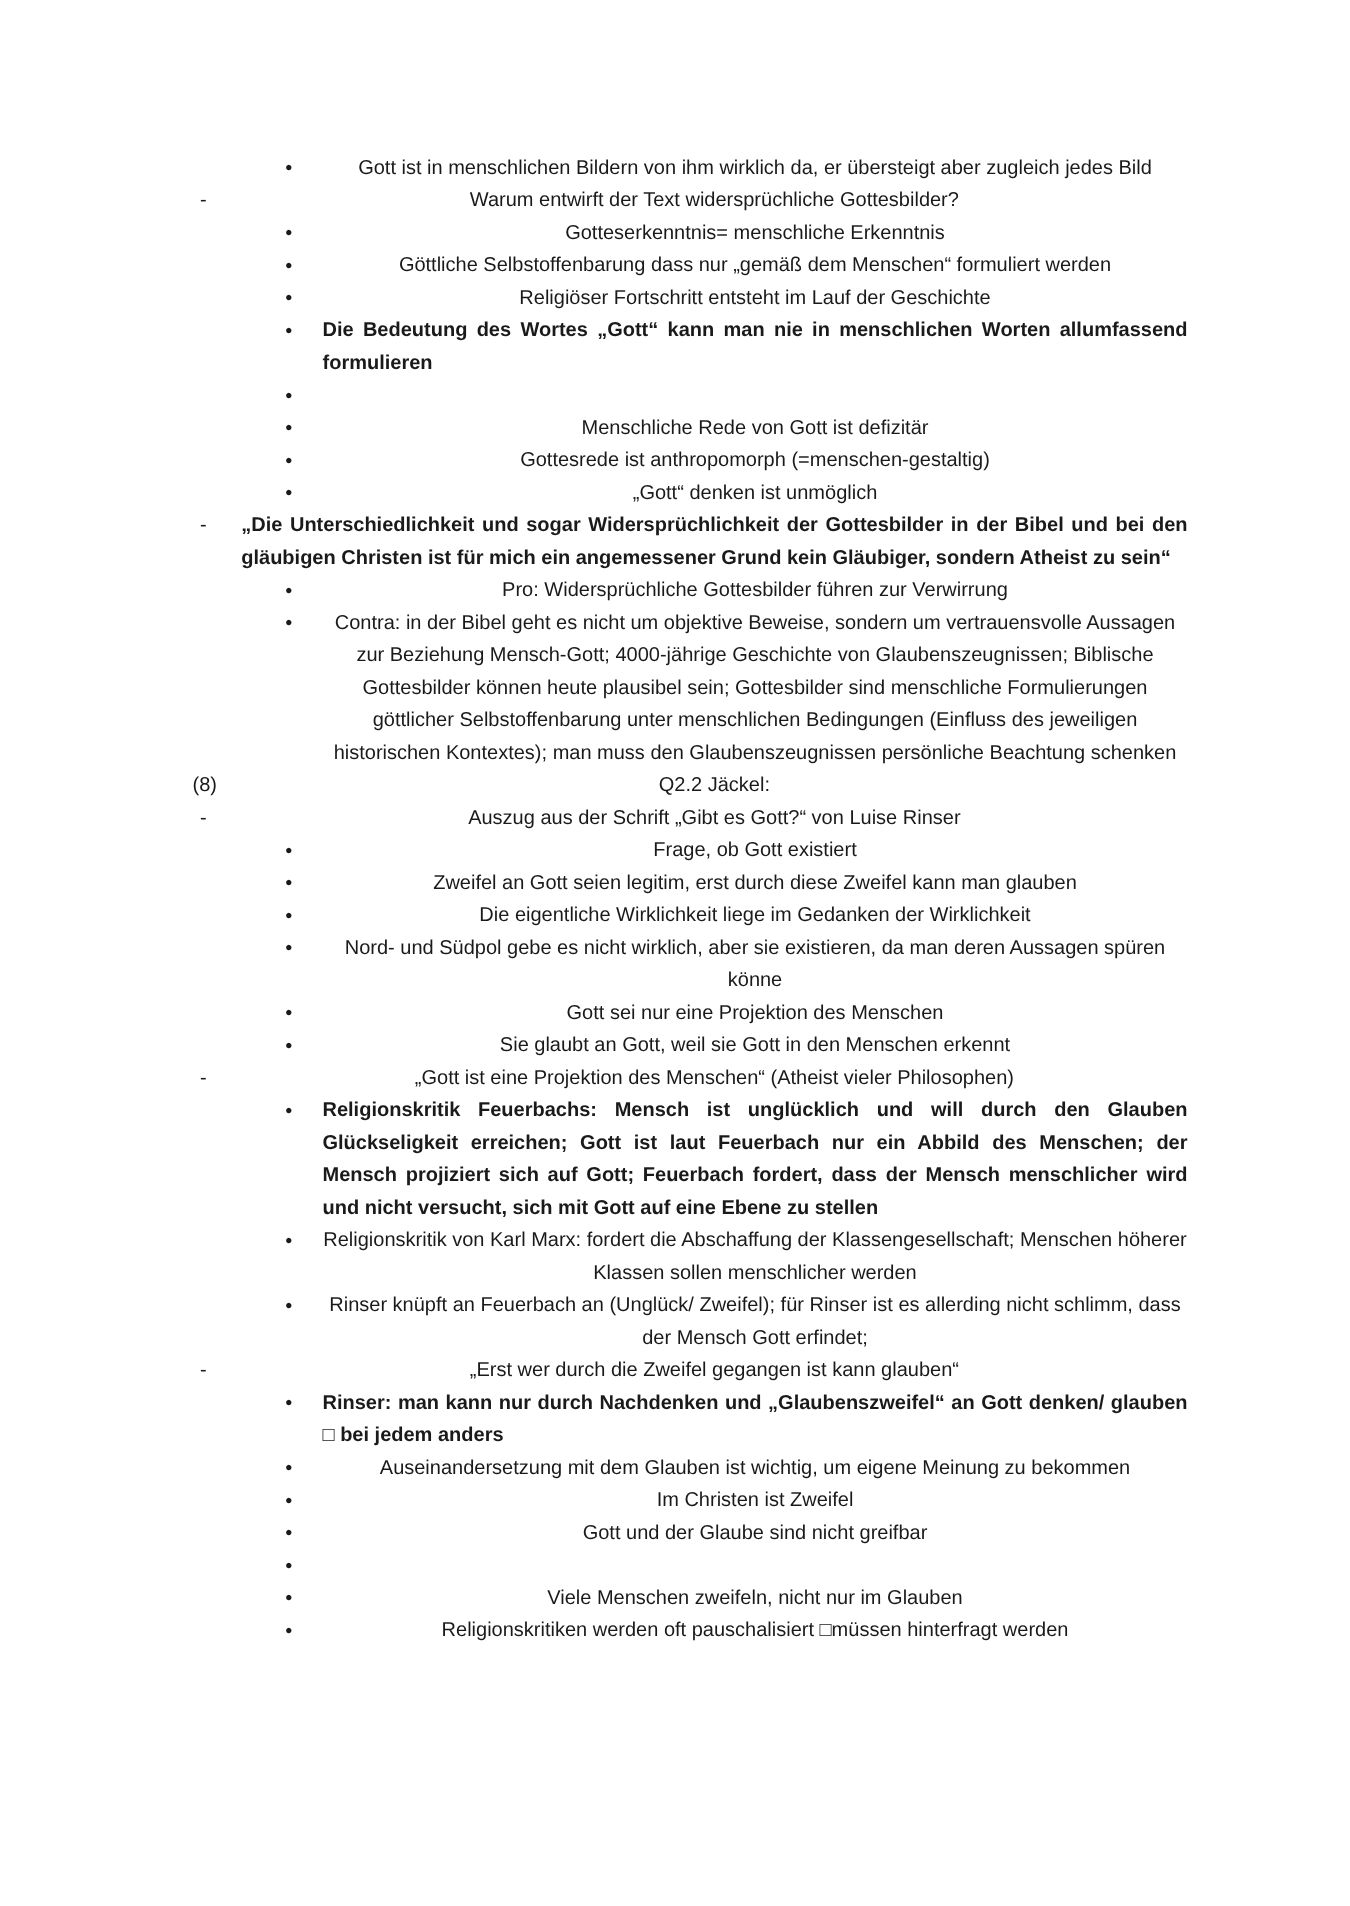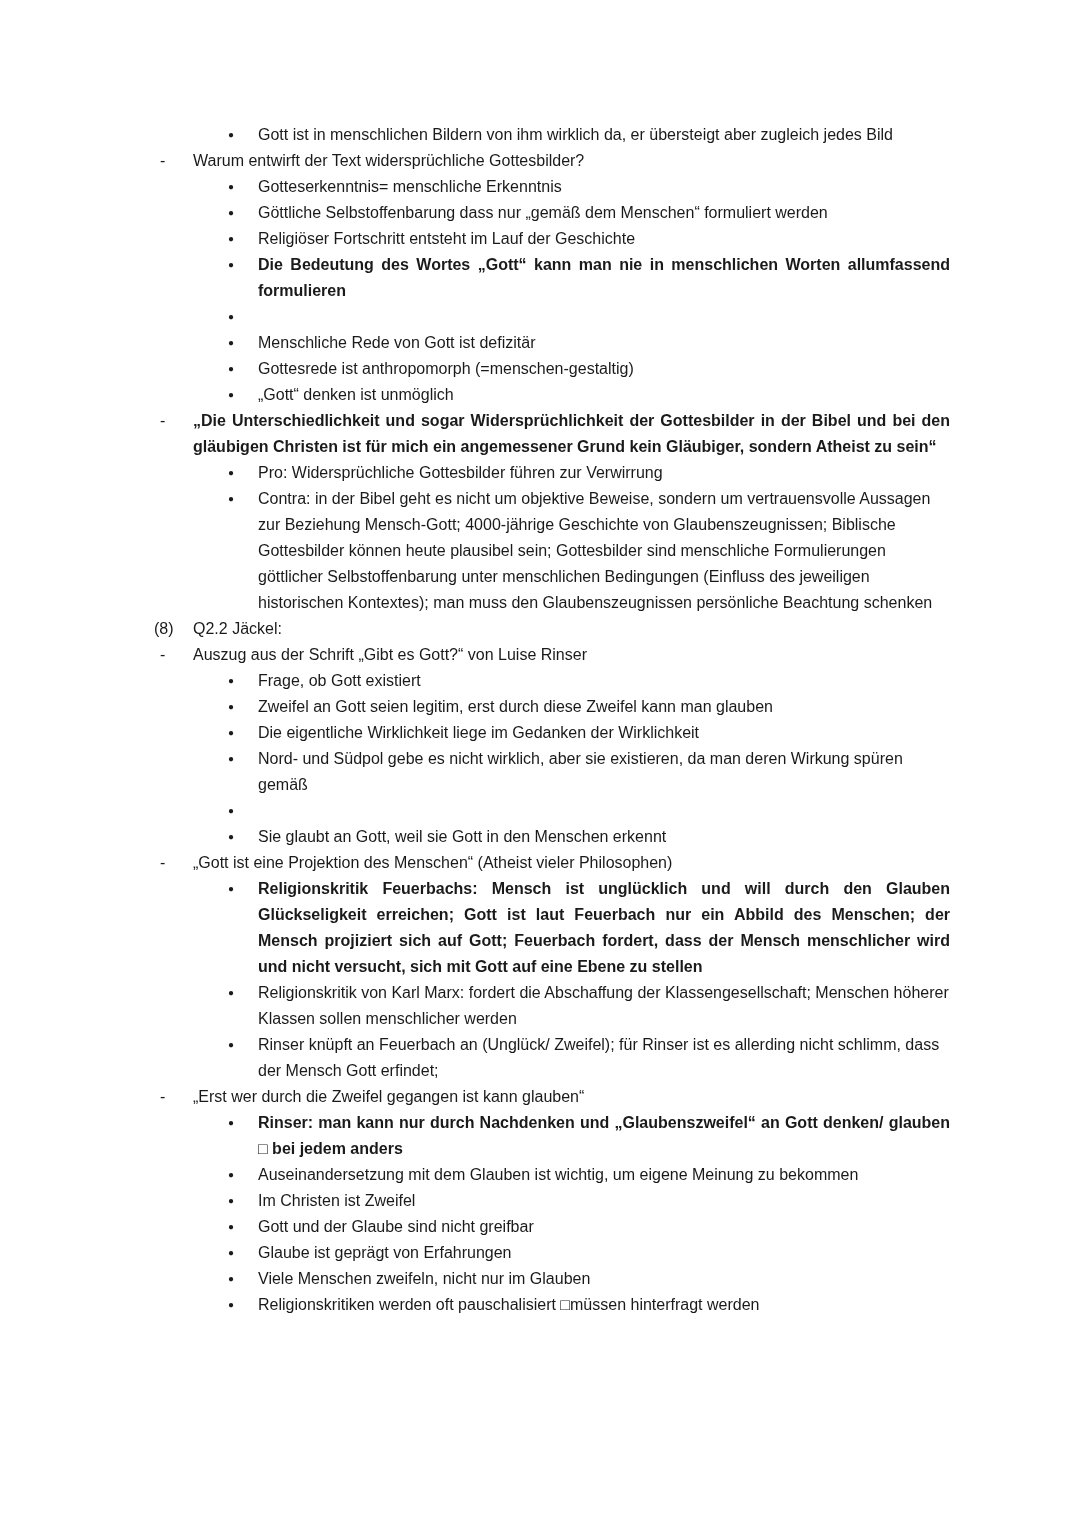--- a/index.html
+++ b/index.html
@@ -27,20 +27,21 @@
     display: flex;
     align-items: flex-start;
   }
   .row .marker {
     flex: 0 0 auto;
     white-space: pre;
   }
   .row .text {
     flex: 1 1 auto;
     min-width: 0;
+    text-align: center;
   }
   
   .row.dash .marker {
     width: 33px;
   }
   
   .row.numbered {
     margin-left: -6px;
   }
   .row.numbered .marker {
@@ -131,24 +132,25 @@
       <div class="row bullet">
         <span class="marker">●</span>
         <span class="text">Zweifel an Gott seien legitim, erst durch diese Zweifel kann man glauben</span>
       </div>
       <div class="row bullet">
         <span class="marker">●</span>
         <span class="text">Die eigentliche Wirklichkeit liege im Gedanken der Wirklichkeit</span>
       </div>
       <div class="row bullet">
         <span class="marker">●</span>
-        <span class="text">Nord- und Südpol gebe es nicht wirklich, aber sie existieren, da man deren Wirkung spüren gemäß</span>
-      </div>
-      <div class="row bullet">
-        <span class="marker">●</span>
+        <span class="text">Nord- und Südpol gebe es nicht wirklich, aber sie existieren, da man deren Aussagen spüren könne</span>
+      </div>
+      <div class="row bullet">
+        <span class="marker">●</span>
+        <span class="text">Gott sei nur eine Projektion des Menschen</span>
       </div>
       <div class="row bullet">
         <span class="marker">●</span>
         <span class="text">Sie glaubt an Gott, weil sie Gott in den Menschen erkennt</span>
       </div>
       <div class="row dash">
         <span class="marker">-</span>
         <span class="text">„Gott ist eine Projektion des Menschen“ (Atheist vieler Philosophen)</span>
       </div>
       <div class="row bullet justify">
@@ -178,21 +180,20 @@
       <div class="row bullet">
         <span class="marker">●</span>
         <span class="text">Im Christen ist Zweifel</span>
       </div>
       <div class="row bullet">
         <span class="marker">●</span>
         <span class="text">Gott und der Glaube sind nicht greifbar</span>
       </div>
       <div class="row bullet">
         <span class="marker">●</span>
-        <span class="text">Glaube ist geprägt von Erfahrungen</span>
       </div>
       <div class="row bullet">
         <span class="marker">●</span>
         <span class="text">Viele Menschen zweifeln, nicht nur im Glauben</span>
       </div>
       <div class="row bullet">
         <span class="marker">●</span>
         <span class="text">Religionskritiken werden oft pauschalisiert □müssen hinterfragt werden</span>
       </div>
     </div>

